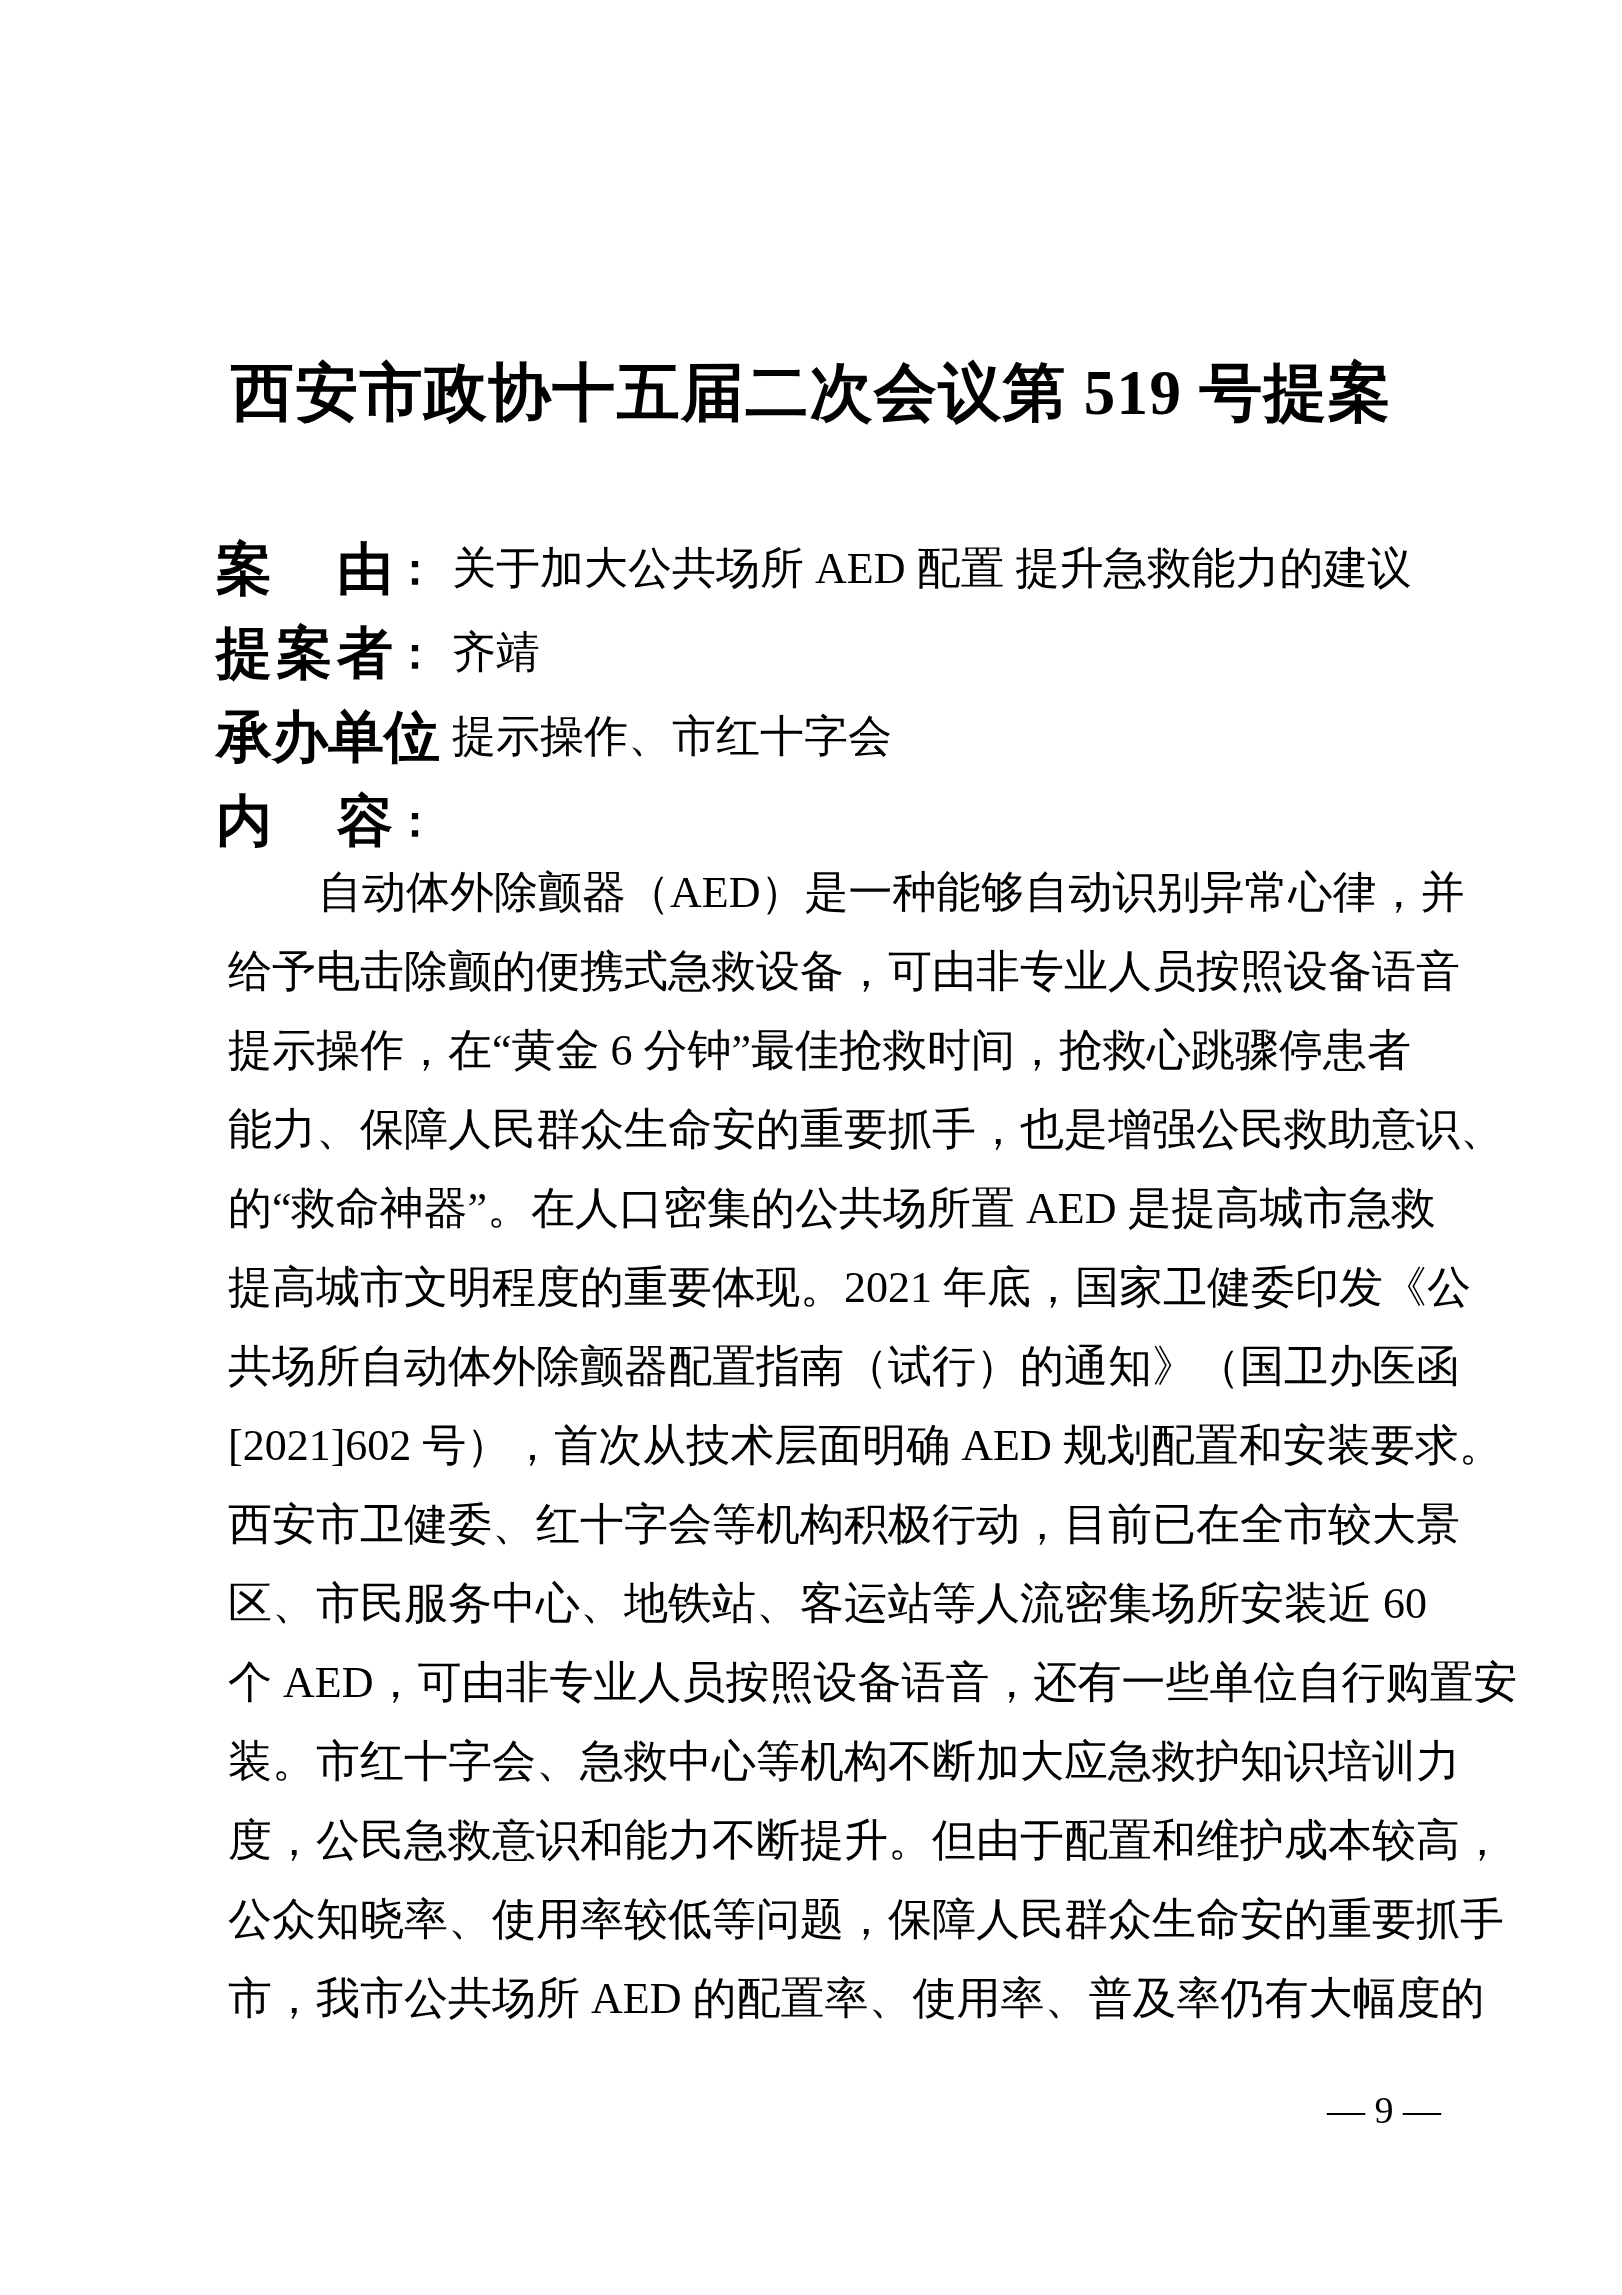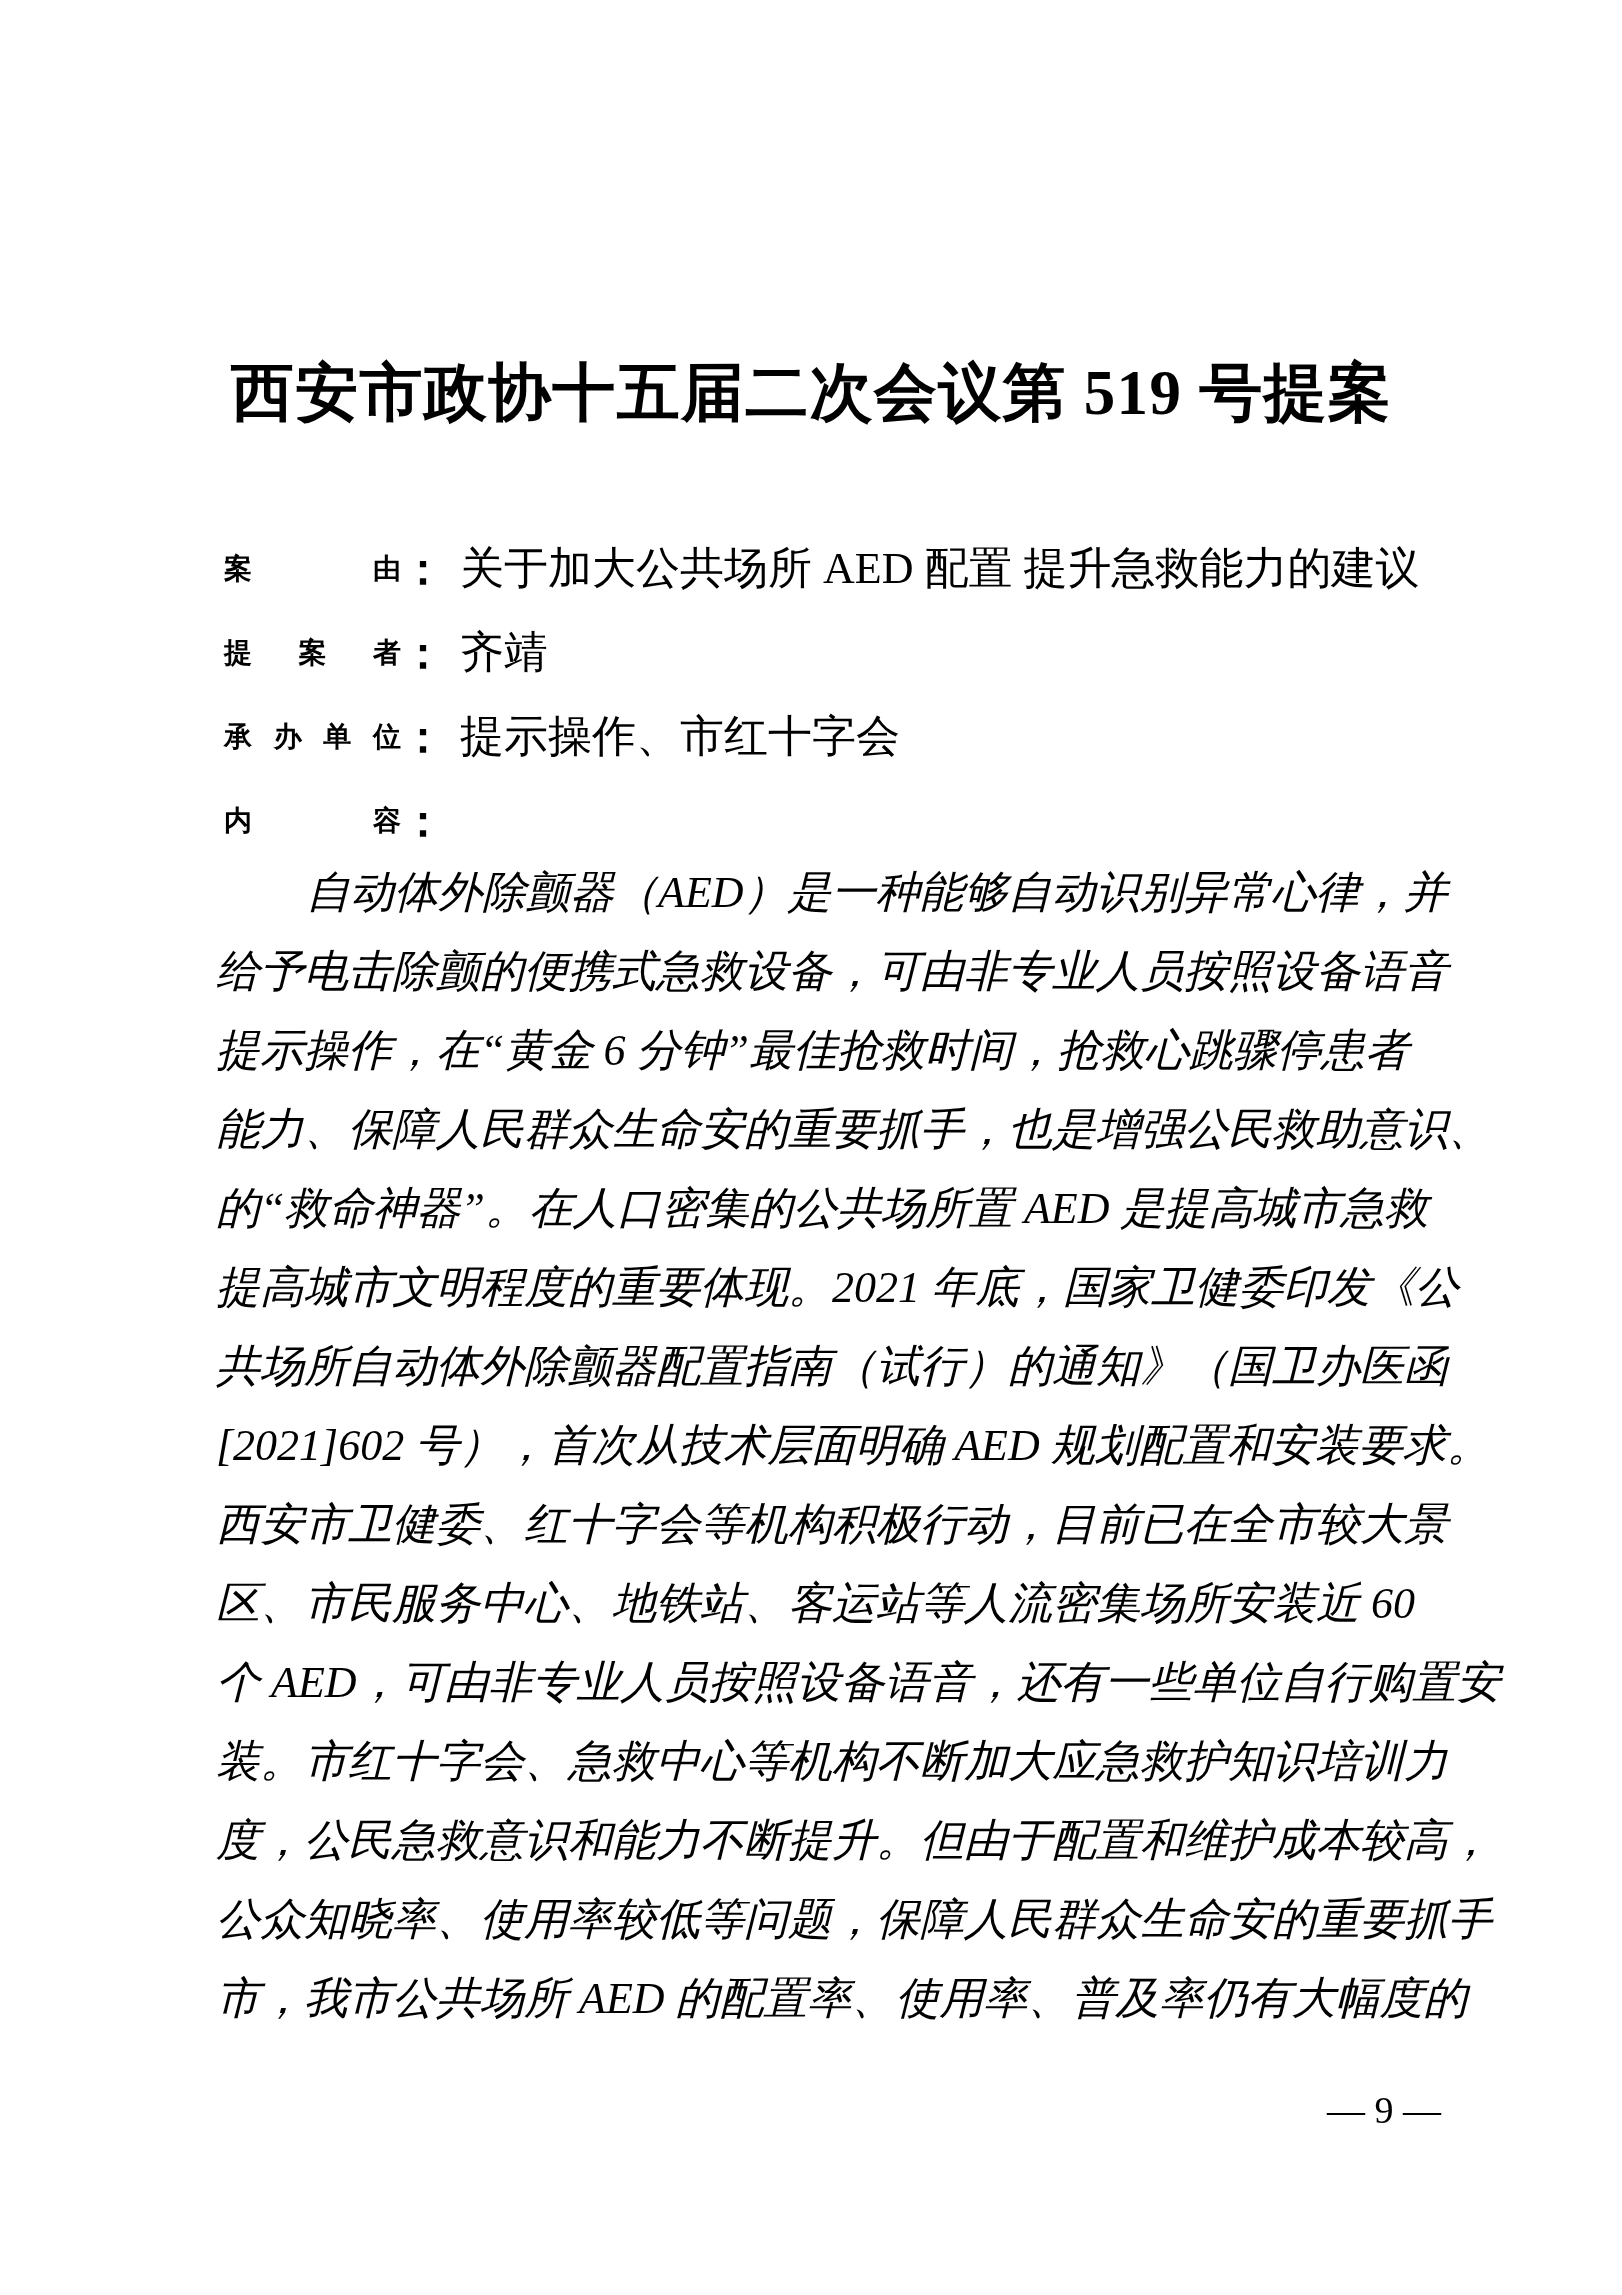--- a/index.html
+++ b/index.html
@@ -45,45 +45,43 @@
     height: 84px;
     display: flex;
     align-items: center;
     white-space: nowrap;
   }
   .field-label {
     display: inline-block;
     width: 177px;
     font-family: "Liberation Sans", sans-serif;
     font-weight: bold;
-    font-size: 28px;
+    font-size: 56px;
     text-align: justify;
     text-align-last: justify;
     line-height: 52px;
     overflow: visible;
-    margin-left: 8px;
   }
   .field-colon {
     font-family: "Liberation Sans", sans-serif;
     font-weight: bold;
     font-size: 44px;
     line-height: 52px;
   }
   .field-value {
     font-family: "Liberation Serif", serif;
     font-size: 44px;
     line-height: 52px;
     margin-left: 15px;
   }
   .body-text {
     position: absolute;
-    left: 216px;
+    left: 228px;
     top: 853px;
     width: 1211px;
-    font-style: italic;
   }
   .body-line {
     height: 79px;
     line-height: 79px;
     font-family: "Liberation Serif", serif;
     font-size: 44px;
     white-space: nowrap;
     overflow: visible;
   }
   .body-line.indent {

